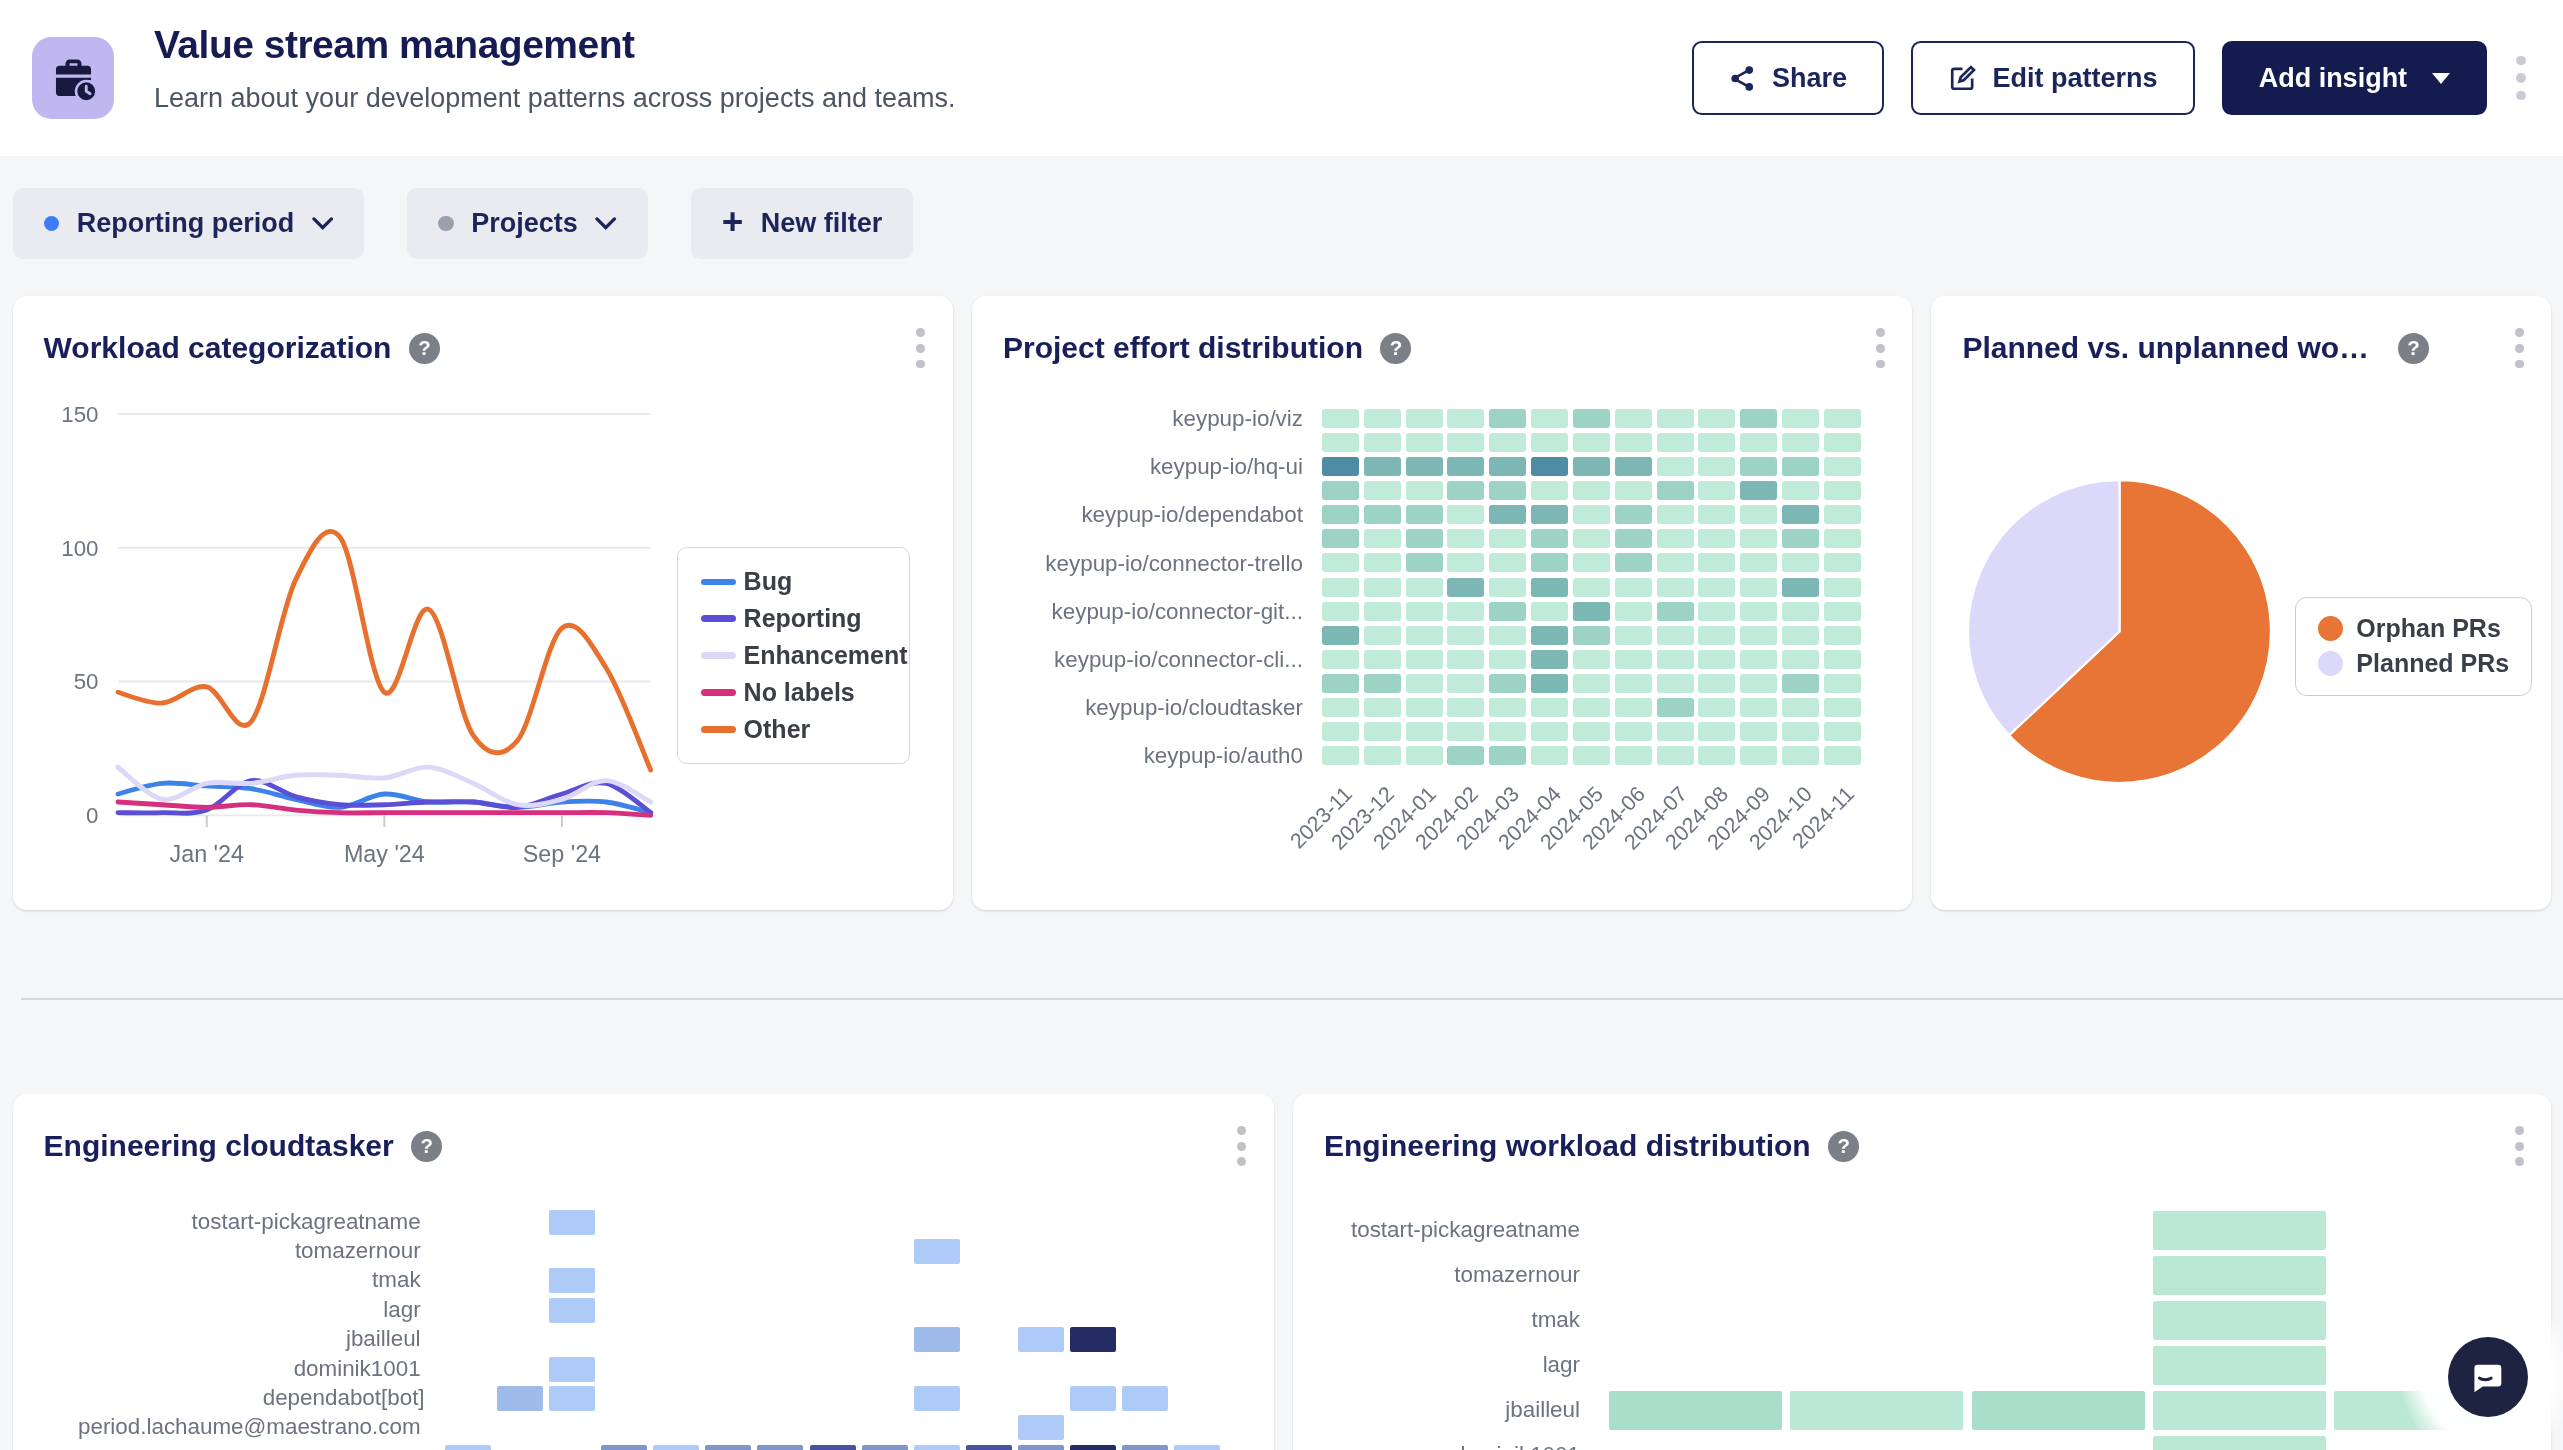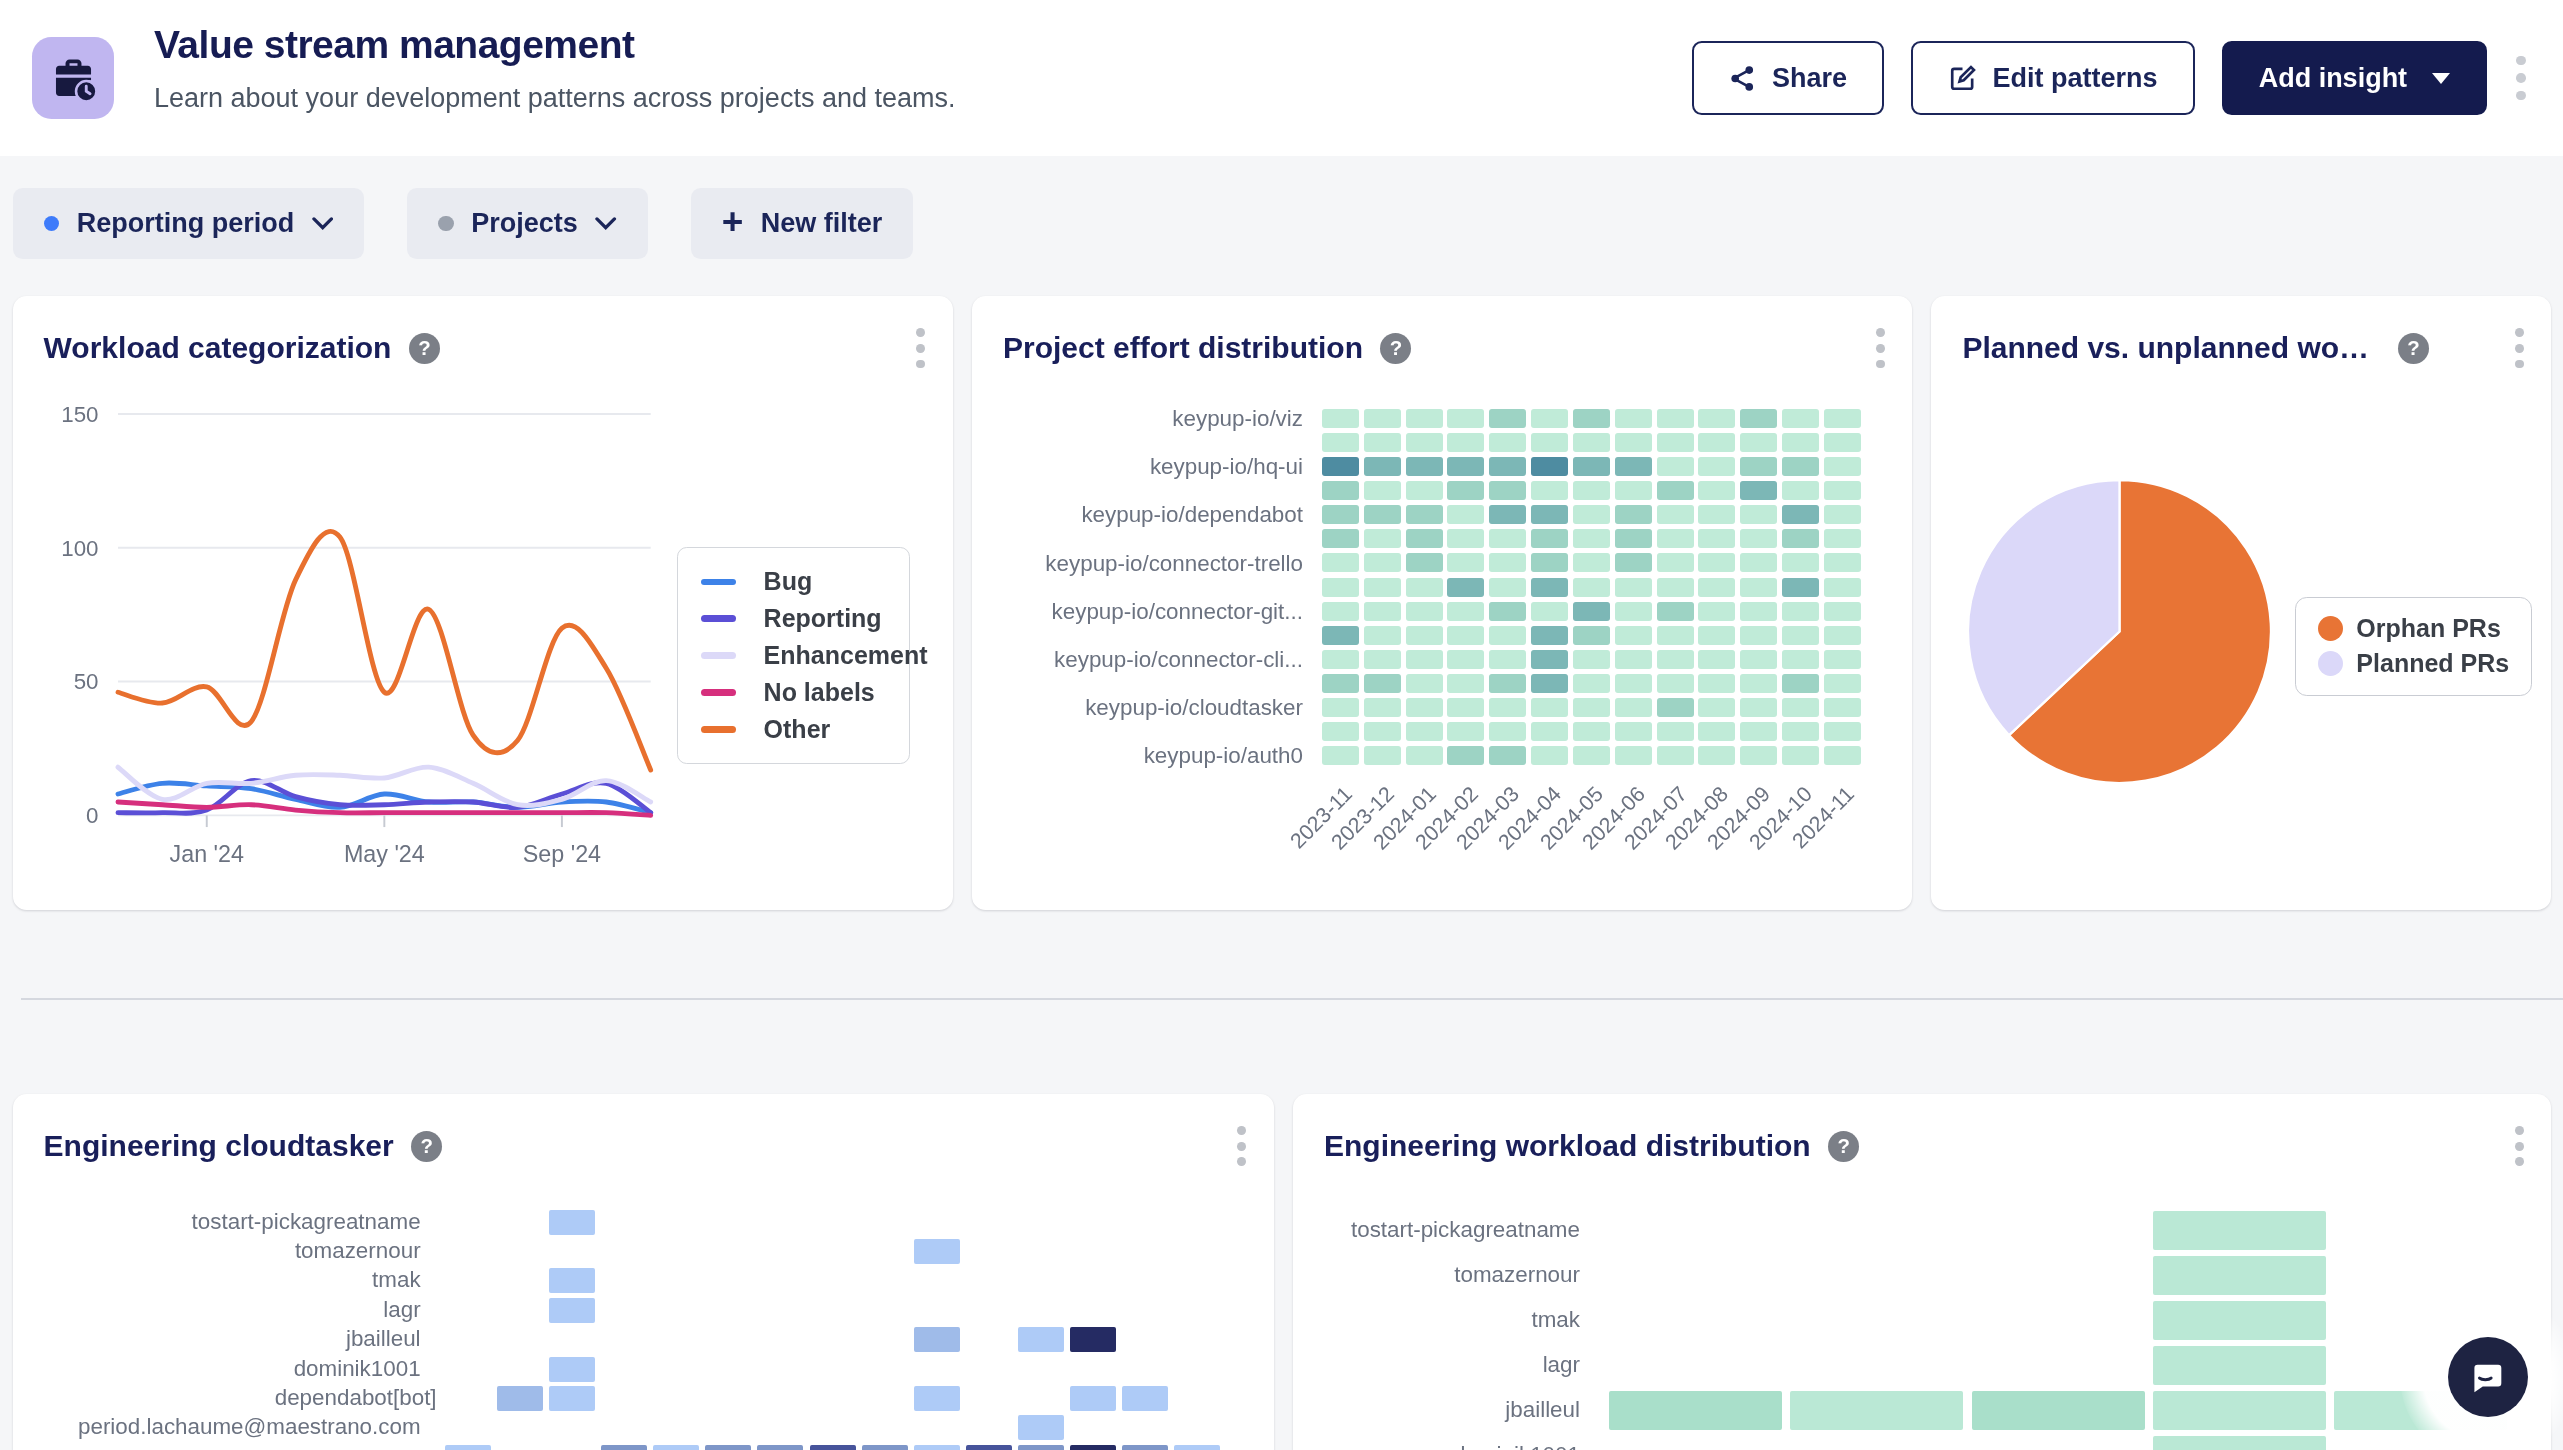--- a/index.html
+++ b/index.html
@@ -44,21 +44,21 @@
   .card-head .kebab { margin-left:auto; }
   .card-head .kebab i { width:8.8px; height:8.8px; background:#bfc2c8; margin:3.4px 0; }
 
   .divider { height:1.9px; background:#d5d8df; margin:88px 0 0 21.4px; }
 
   
   #card-workload { width:940px; height:614px; }
   #linechart { position:absolute; left:0; top:0; }
   .legend-box { position:absolute; left:664px; top:251px; width:233px; background:#fff;
                 border:1.9px solid #d4d7dc; border-radius:9.7px; padding:15.6px 23px; z-index:2; }
-  .legend-row { display:flex; align-items:center; gap:28px; padding:3.9px 0; }
+  .legend-row { display:flex; align-items:center; gap:8px; padding:3.9px 0; }
   .legend-dash { width:35px; height:6.8px; border-radius:3.9px; flex:0 0 auto; }
   .legend-label { font-size:25px; font-weight:bold; color:#3a3f47; }
 
   
   #card-effort { width:940px; height:614px; overflow:hidden; }
   .hm-label { position:absolute; width:331px; text-align:right; font-size:22.4px; color:#6b7280; }
   .hm-cell  { position:absolute; border-radius:2.9px; }
   .hm-xlabel{ position:absolute; width:126px; text-align:right; font-size:21.4px; color:#6b7280;
               transform:rotate(-45deg); transform-origin:100% 0%; }
 
@@ -486,21 +486,21 @@
           <div class="grid-label" style="left: 0px; top: 173px; width: 408px;">tmak</div>
           <div class="grid-cell" style="left: 536px; top: 174px; width: 46px; height: 25px; background: rgb(174, 203, 247);"></div>
           <div class="grid-label" style="left: 0px; top: 203px; width: 408px;">lagr</div>
           <div class="grid-cell" style="left: 536px; top: 204px; width: 46px; height: 25px; background: rgb(174, 203, 247);"></div>
           <div class="grid-label" style="left: 0px; top: 232px; width: 408px;">jbailleul</div>
           <div class="grid-cell" style="left: 901px; top: 233px; width: 46px; height: 25px; background: rgb(159, 187, 233);"></div>
           <div class="grid-cell" style="left: 1005px; top: 233px; width: 46px; height: 25px; background: rgb(174, 203, 247);"></div>
           <div class="grid-cell" style="left: 1057px; top: 233px; width: 46px; height: 25px; background: rgb(37, 43, 99);"></div>
           <div class="grid-label" style="left: 0px; top: 262px; width: 408px;">dominik1001</div>
           <div class="grid-cell" style="left: 536px; top: 263px; width: 46px; height: 25px; background: rgb(174, 203, 247);"></div>
-          <div class="grid-label" style="left: 16px; top: 291px; width: 408px;">dependabot[bot]</div>
+          <div class="grid-label" style="left: 4px; top: 291px; width: 408px;">dependabot[bot]</div>
           <div class="grid-cell" style="left: 484px; top: 292px; width: 46px; height: 25px; background: rgb(159, 187, 233);"></div>
           <div class="grid-cell" style="left: 536px; top: 292px; width: 46px; height: 25px; background: rgb(174, 203, 247);"></div>
           <div class="grid-cell" style="left: 901px; top: 292px; width: 46px; height: 25px; background: rgb(174, 203, 247);"></div>
           <div class="grid-cell" style="left: 1057px; top: 292px; width: 46px; height: 25px; background: rgb(174, 203, 247);"></div>
           <div class="grid-cell" style="left: 1109px; top: 292px; width: 46px; height: 25px; background: rgb(174, 203, 247);"></div>
           <div class="grid-label" style="left: 0px; top: 320px; width: 408px;">period.lachaume@maestrano.com</div>
           <div class="grid-cell" style="left: 1005px; top: 321px; width: 46px; height: 25px; background: rgb(174, 203, 247);"></div>
           <div class="grid-cell" style="left: 432px; top: 351px; width: 46px; height: 25px; background: rgb(174, 203, 247);"></div>
           <div class="grid-cell" style="left: 588px; top: 351px; width: 46px; height: 25px; background: rgb(126, 150, 200);"></div>
           <div class="grid-cell" style="left: 640px; top: 351px; width: 46px; height: 25px; background: rgb(174, 203, 247);"></div>

